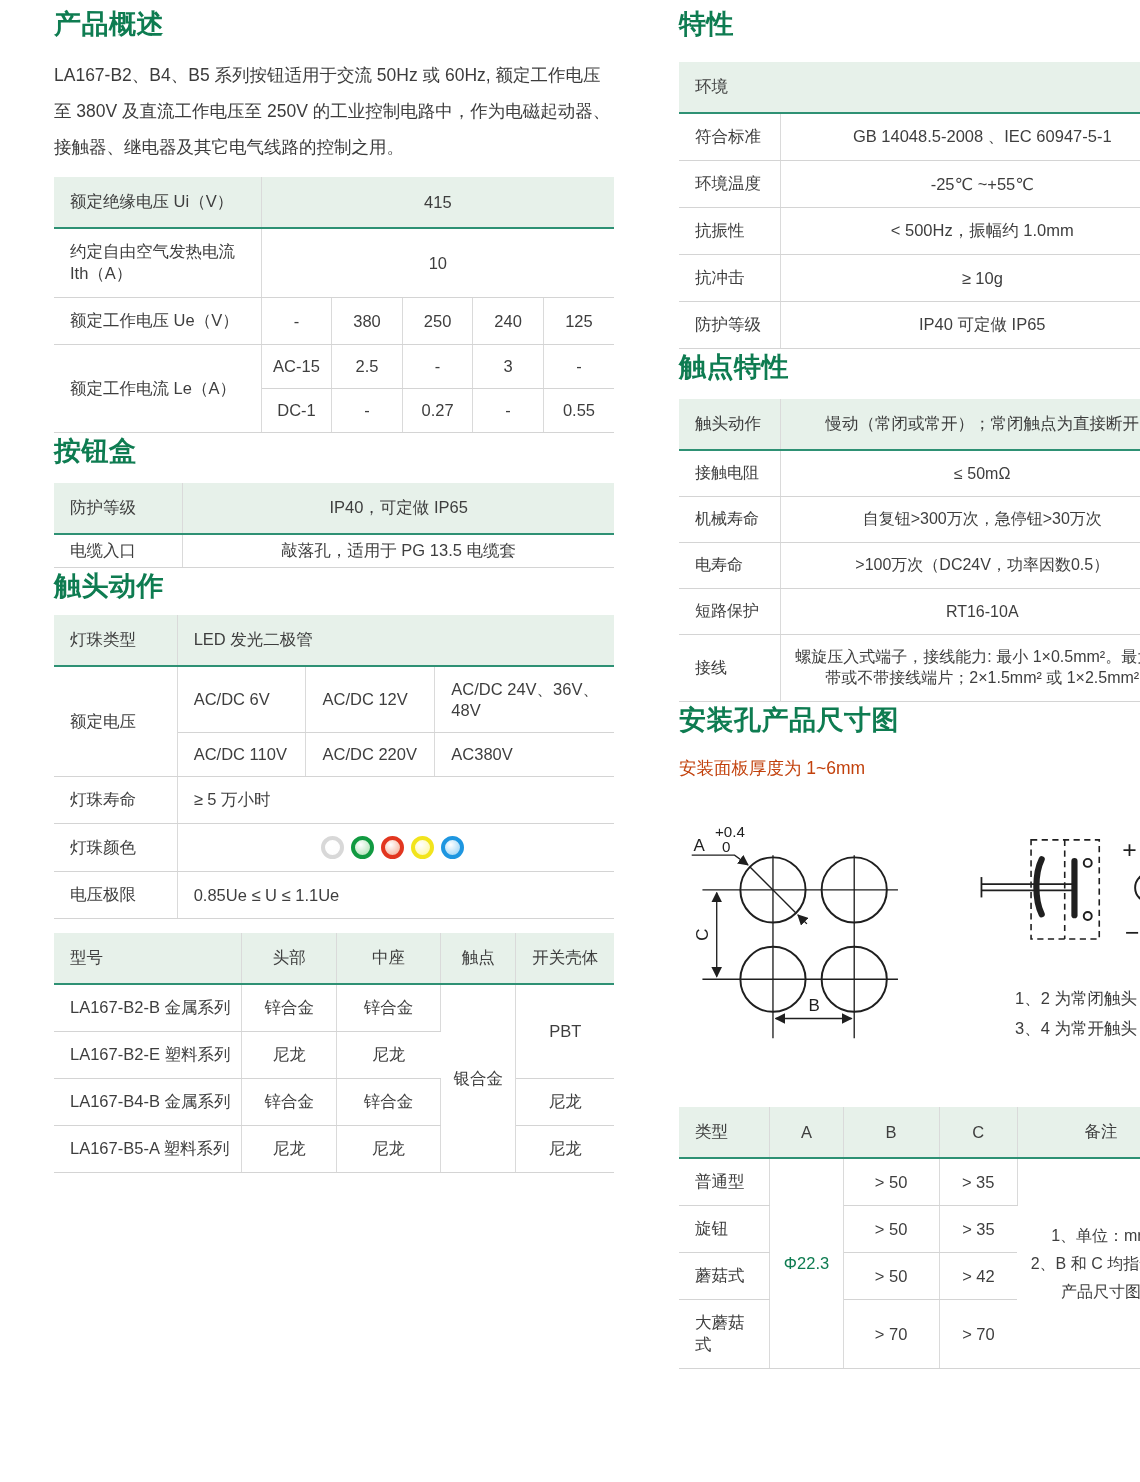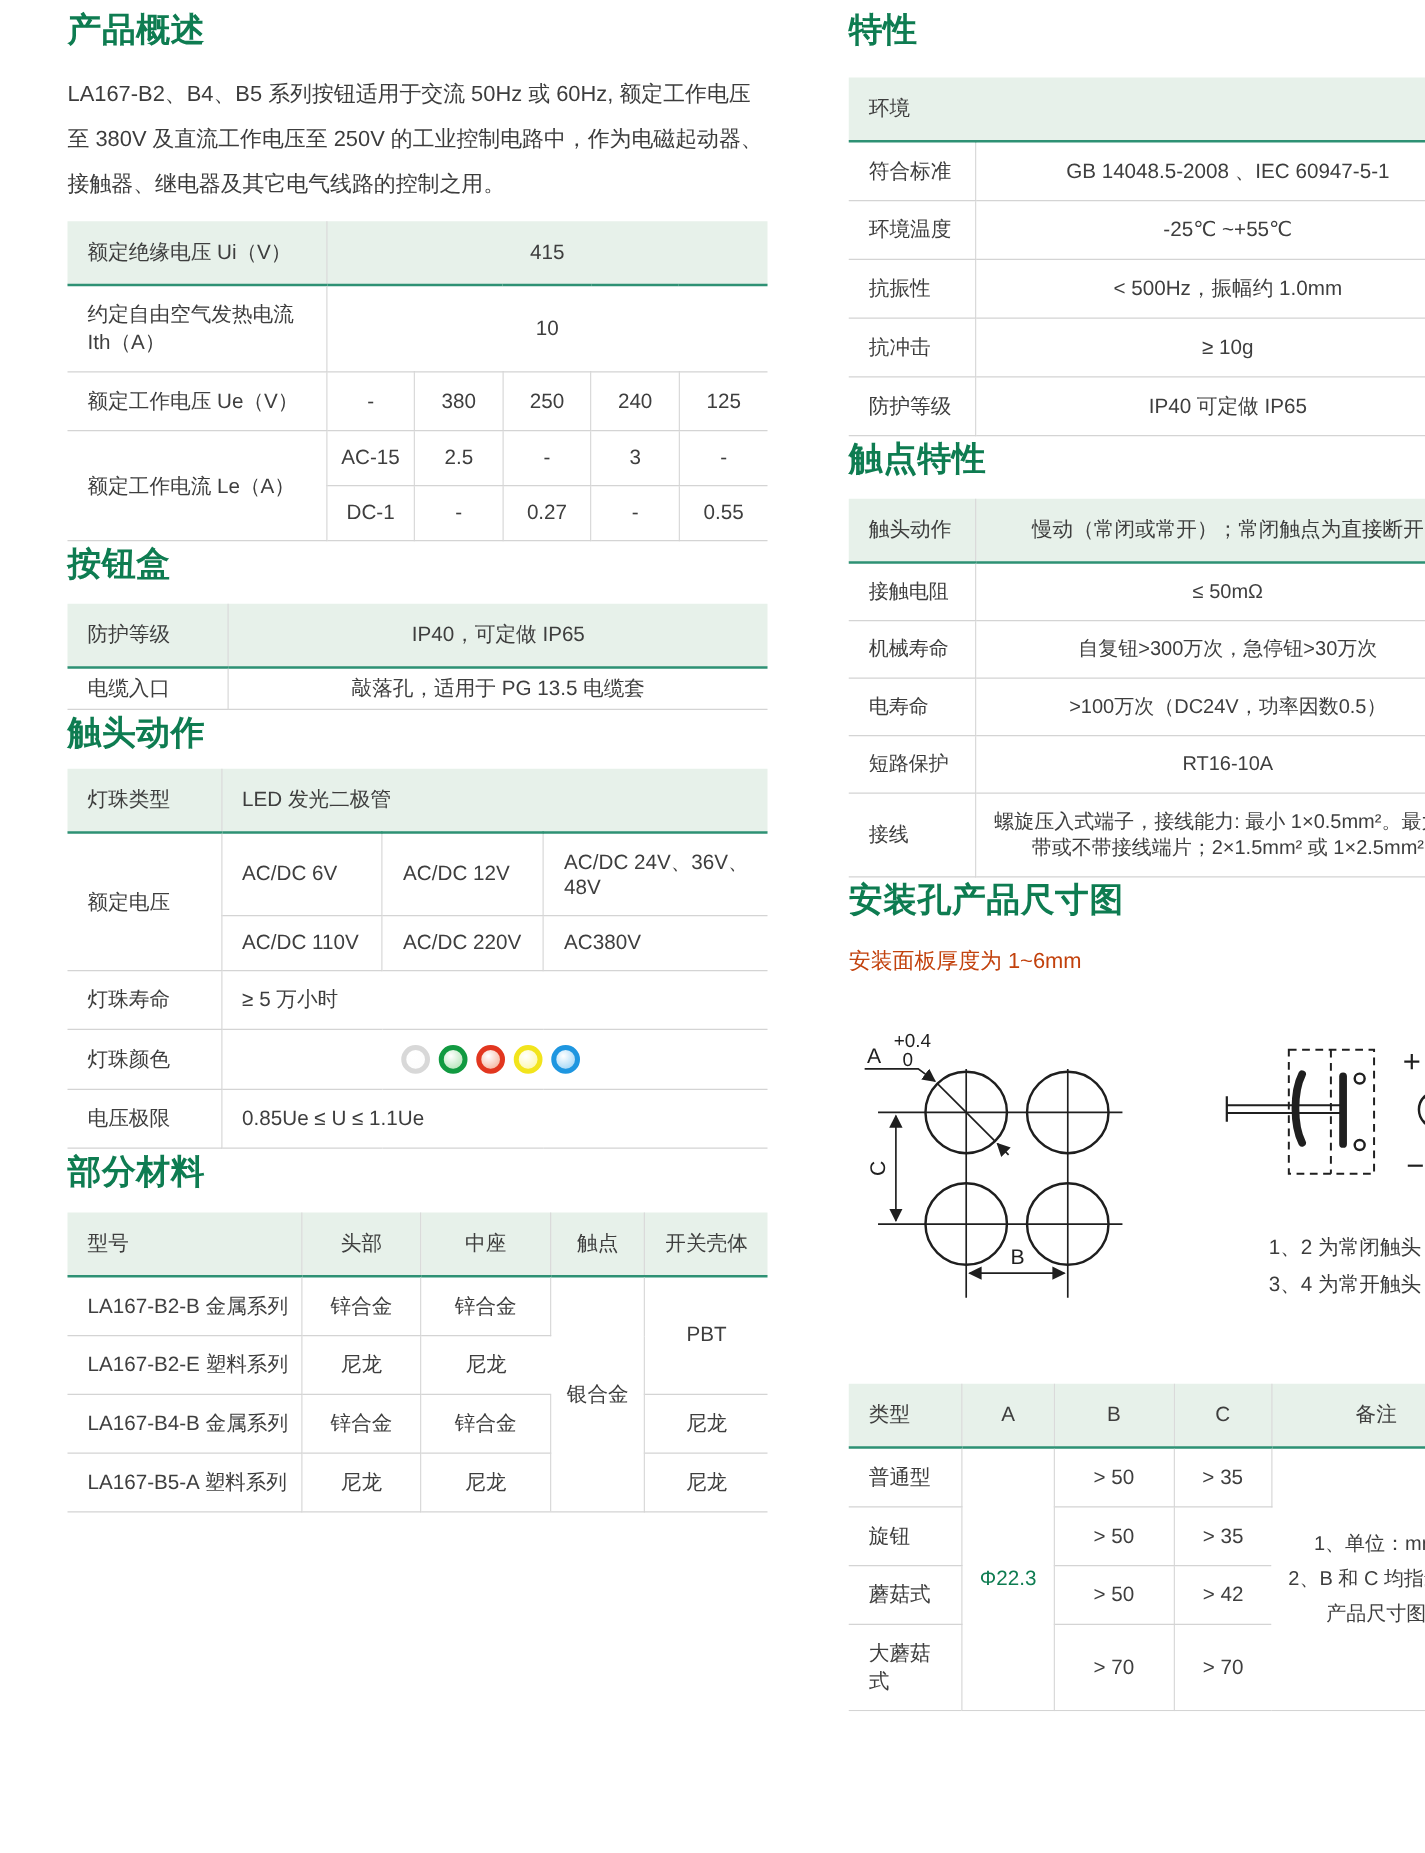--- a/index.html
+++ b/index.html
@@ -165,21 +165,20 @@
           </tr>
           <tr>
             <td class="lbl">电压极限</td>
             <td colspan="3" class="left">0.85Ue ≤ U ≤ 1.1Ue</td>
           </tr>
         </tbody>
       </table>
     </section>
 
     <section>
-      <h2 class="sec-title mt-mat">部分材料</h2>
       <table class="spec tbl-mat">
         <colgroup>
             <col style="width:33.5%">
             <col style="width:17%">
             <col style="width:18.5%">
             <col style="width:13.5%">
             <col style="width:17.5%">
           </colgroup>
         <tbody>
           <tr class="hrow">

